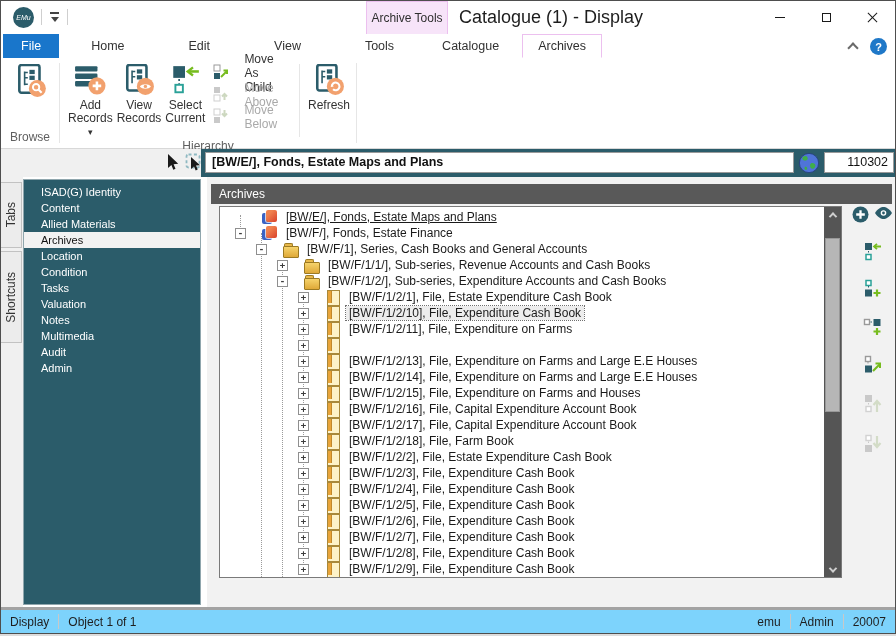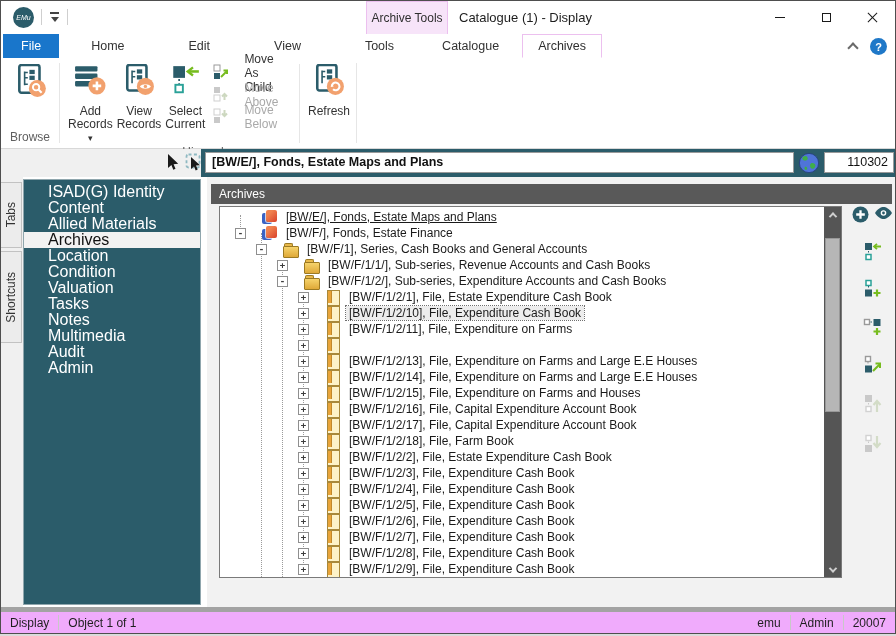--- a/index.html
+++ b/index.html
@@ -9,21 +9,21 @@
   
   .titlebar{position:absolute;left:0;top:0;right:0;height:33px;background:#fff}
   .logo{position:absolute;left:12px;top:6px;width:21px;height:21px;border-radius:50%;background:#2b5c6a;color:#fff;
         font-size:7px;font-style:italic;display:flex;align-items:center;justify-content:center}
   .tsep{position:absolute;top:8px;width:1px;height:16px;background:#cfcfcf}
   .qat{position:absolute;left:48px;top:10px;width:12px;height:12px}
   .qat::before{content:"";position:absolute;left:1px;top:1px;width:9px;height:2px;background:#444}
   .qat::after{content:"";position:absolute;left:2px;top:6px;border:4px solid transparent;border-top:5px solid #444}
   .ctx-group{position:absolute;left:365px;top:0;width:82px;height:33px;background:#f7e4f9;border:1px solid #ecc0ef;border-bottom:none;
              display:flex;align-items:center;justify-content:center;font-size:12px;color:#2f2f2f}
-  .wtitle{position:absolute;left:458px;top:0;height:33px;line-height:33px;font-size:13px;color:#1d1d1d}
+  .wtitle{position:absolute;left:458px;top:0;height:33px;line-height:33px;font-size:18px;color:#1d1d1d}
   .wbtns{position:absolute;right:0;top:0;height:33px;display:flex}
   .wbtn{width:46px;height:33px;display:flex;align-items:center;justify-content:center}
   .min-glyph{width:10px;height:1px;background:#1a1a1a}
   .max-glyph{width:9px;height:9px;border:1px solid #1a1a1a}
   .close-glyph{position:relative;width:11px;height:11px}
   .close-glyph::before,.close-glyph::after{content:"";position:absolute;left:-1px;top:5px;width:13px;height:1px;background:#1a1a1a}
   .close-glyph::before{transform:rotate(45deg)}.close-glyph::after{transform:rotate(-45deg)}
 
   
   .tabrow{position:absolute;left:0;top:33px;right:0;height:24px;background:#fff;display:flex;align-items:stretch;padding-left:2px}
@@ -35,21 +35,21 @@
   .collapse-ch{position:absolute;right:38px;top:43px;width:8px;height:8px;border-left:2px solid #6a6a6a;border-top:2px solid #6a6a6a;transform:rotate(45deg)}
   .helpbtn{position:absolute;right:8px;top:37px;width:17px;height:17px;border-radius:50%;background:#1f78c8;color:#fff;
            font-size:11px;font-weight:bold;display:flex;align-items:center;justify-content:center}
 
   
   .ribbon{position:absolute;left:0;top:57px;right:0;height:91px;background:#fff;border-bottom:1px solid #d8d8d8;display:flex}
   .rgroup{display:flex;flex-direction:column}
   .rg-content{flex:1;display:flex;align-items:flex-start;padding:4px 4px 0 6px}
   .rg-caption{height:18px;text-align:center;font-size:12px;color:#5f5f5f}
   .rsep{width:1px;background:#e6e6e6;margin:5px 0}
-  .bigbtn{display:flex;flex-direction:column;align-items:center;text-align:center;font-size:12px;line-height:13px;color:#333;padding:2px 2px 0;gap:9px}
+  .bigbtn{display:flex;flex-direction:column;align-items:center;text-align:center;font-size:12px;line-height:13px;color:#333;padding:2px 2px 0;gap:3px}
   .bigbtn svg{display:block}
   .smallcol{display:flex;flex-direction:column;gap:6px;margin:3px 8px 0 6px}
   .smallbtn{display:flex;align-items:center;gap:15px;font-size:12px;color:#333;height:16px}
   .smallbtn.disabled{color:#a9a9a9}
   .caret{font-size:9px}
 
   
   .crumbrow{position:absolute;left:0;top:148px;right:0;height:28px;background:#f0f0f0}
   .crumb-teal{position:absolute;left:200px;top:0;right:0;bottom:0;background:#2b5c6a}
   .cursor-tools{position:absolute;left:164px;top:4px;display:flex;gap:5px}
@@ -59,21 +59,21 @@
   .irn-field{position:absolute;left:823px;top:3px;width:70px;height:21px;background:#fff;border:1px solid #9a9a9a;
              font-size:12.5px;color:#111;line-height:19px;text-align:right;padding-right:5px}
 
   
   .main{position:absolute;left:0;top:176px;right:0;bottom:26px;background:#fff}
   .vtabstrip{position:absolute;left:0;top:0;width:22px;bottom:0;background:#f0f0f0}
   .vtab{position:absolute;left:0;width:21px;display:flex;align-items:center;justify-content:center;font-size:12px;color:#333;
         background:#ececec;border:1px solid #c2c2c2;border-left:none}
   .vtab span{writing-mode:vertical-rl;transform:rotate(180deg);white-space:nowrap}
   .sidebar{position:absolute;left:22px;top:2px;width:178px;bottom:2px;background:#2b5c6a;border:1px solid #8fa6ad}
-  .sb-item{height:16px;line-height:16px;font-size:16px;color:#fff;padding-left:24px;margin-top:0;white-space:nowrap}
+  .sb-item{height:16px;line-height:16px;font-size:11px;color:#fff;padding-left:17px;margin-top:0;white-space:nowrap}
   .sb-list{padding-top:4px}
   .sb-item.sel{background:#f2f2f2;color:#111}
 
   .content{position:absolute;left:206px;top:0;right:0;bottom:0;background:#f2f2f2}
   .panel-header{position:absolute;left:4px;top:7px;right:3px;height:20px;background:#595959;color:#fff;font-size:12px;line-height:20px;padding-left:8px}
   .treewrap{position:absolute;left:12px;top:29px;width:623px;height:372px;background:#fff;border:1px solid #7a7a7a;overflow:hidden}
   .treerows{position:absolute;left:0;top:0;right:17px;bottom:0;overflow:hidden;padding-top:2px}
   .guide{position:absolute;width:0;border-left:1px dotted #9a9a9a}
   .trow{display:flex;align-items:center;height:16px;white-space:nowrap;font-size:12px;color:#1a1a1a;position:relative}
   .indent{flex:none}
@@ -98,21 +98,21 @@
   .sarrow i{width:6px;height:6px;border-left:2px solid #cfcfcf;border-top:2px solid #cfcfcf;display:block}
   .sarrow.up{top:0}.sarrow.up i{transform:rotate(45deg) translate(1px,1px)}
   .sarrow.down{bottom:0}.sarrow.down i{transform:rotate(225deg) translate(1px,1px)}
   .sthumb{position:absolute;left:1px;right:1px;top:31px;height:174px;background:#b6b6b6;border:1px solid #989898}
 
   .iconcol{position:absolute;left:641px;top:29px;width:48px;display:flex;flex-direction:column;align-items:center}
   .iconrow{display:flex;gap:5px;margin-bottom:14px}
   .hico{margin-bottom:14px}
 
   
-  .status{position:absolute;left:0;right:0;bottom:0;height:26px;background:#f0abfc;border-top:5px solid #a3a3a3;
+  .status{position:absolute;left:0;right:0;bottom:0;height:26px;background:#7dd3fc;border-top:3px solid #a3a3a3;
           display:flex;align-items:center;font-size:12px;color:#1f1f1f;padding:0 9px}
   .st-sep{width:1px;height:15px;background:#c8c8c8;margin:0 9px}
   .st-right{margin-left:auto;display:flex;align-items:center}
 </style>
 </head>
 <body>
 
 <div class="window">
 
   <div class="titlebar">
@@ -328,23 +328,23 @@
           <div class="sb-item"><span>Content</span></div>
 
           <div class="sb-item"><span>Allied Materials</span></div>
 
           <div class="sb-item sel"><span>Archives</span></div>
 
           <div class="sb-item"><span>Location</span></div>
 
           <div class="sb-item"><span>Condition</span></div>
 
+          <div class="sb-item"><span>Tasks</span></div>
+
           <div class="sb-item"><span>Valuation</span></div>
-
-          <div class="sb-item"><span>Tasks</span></div>
 
           <div class="sb-item"><span>Notes</span></div>
 
           <div class="sb-item"><span>Multimedia</span></div>
 
 
           <div class="sb-item"><span>Audit</span></div>
 
           <div class="sb-item"><span>Admin</span></div>
 

